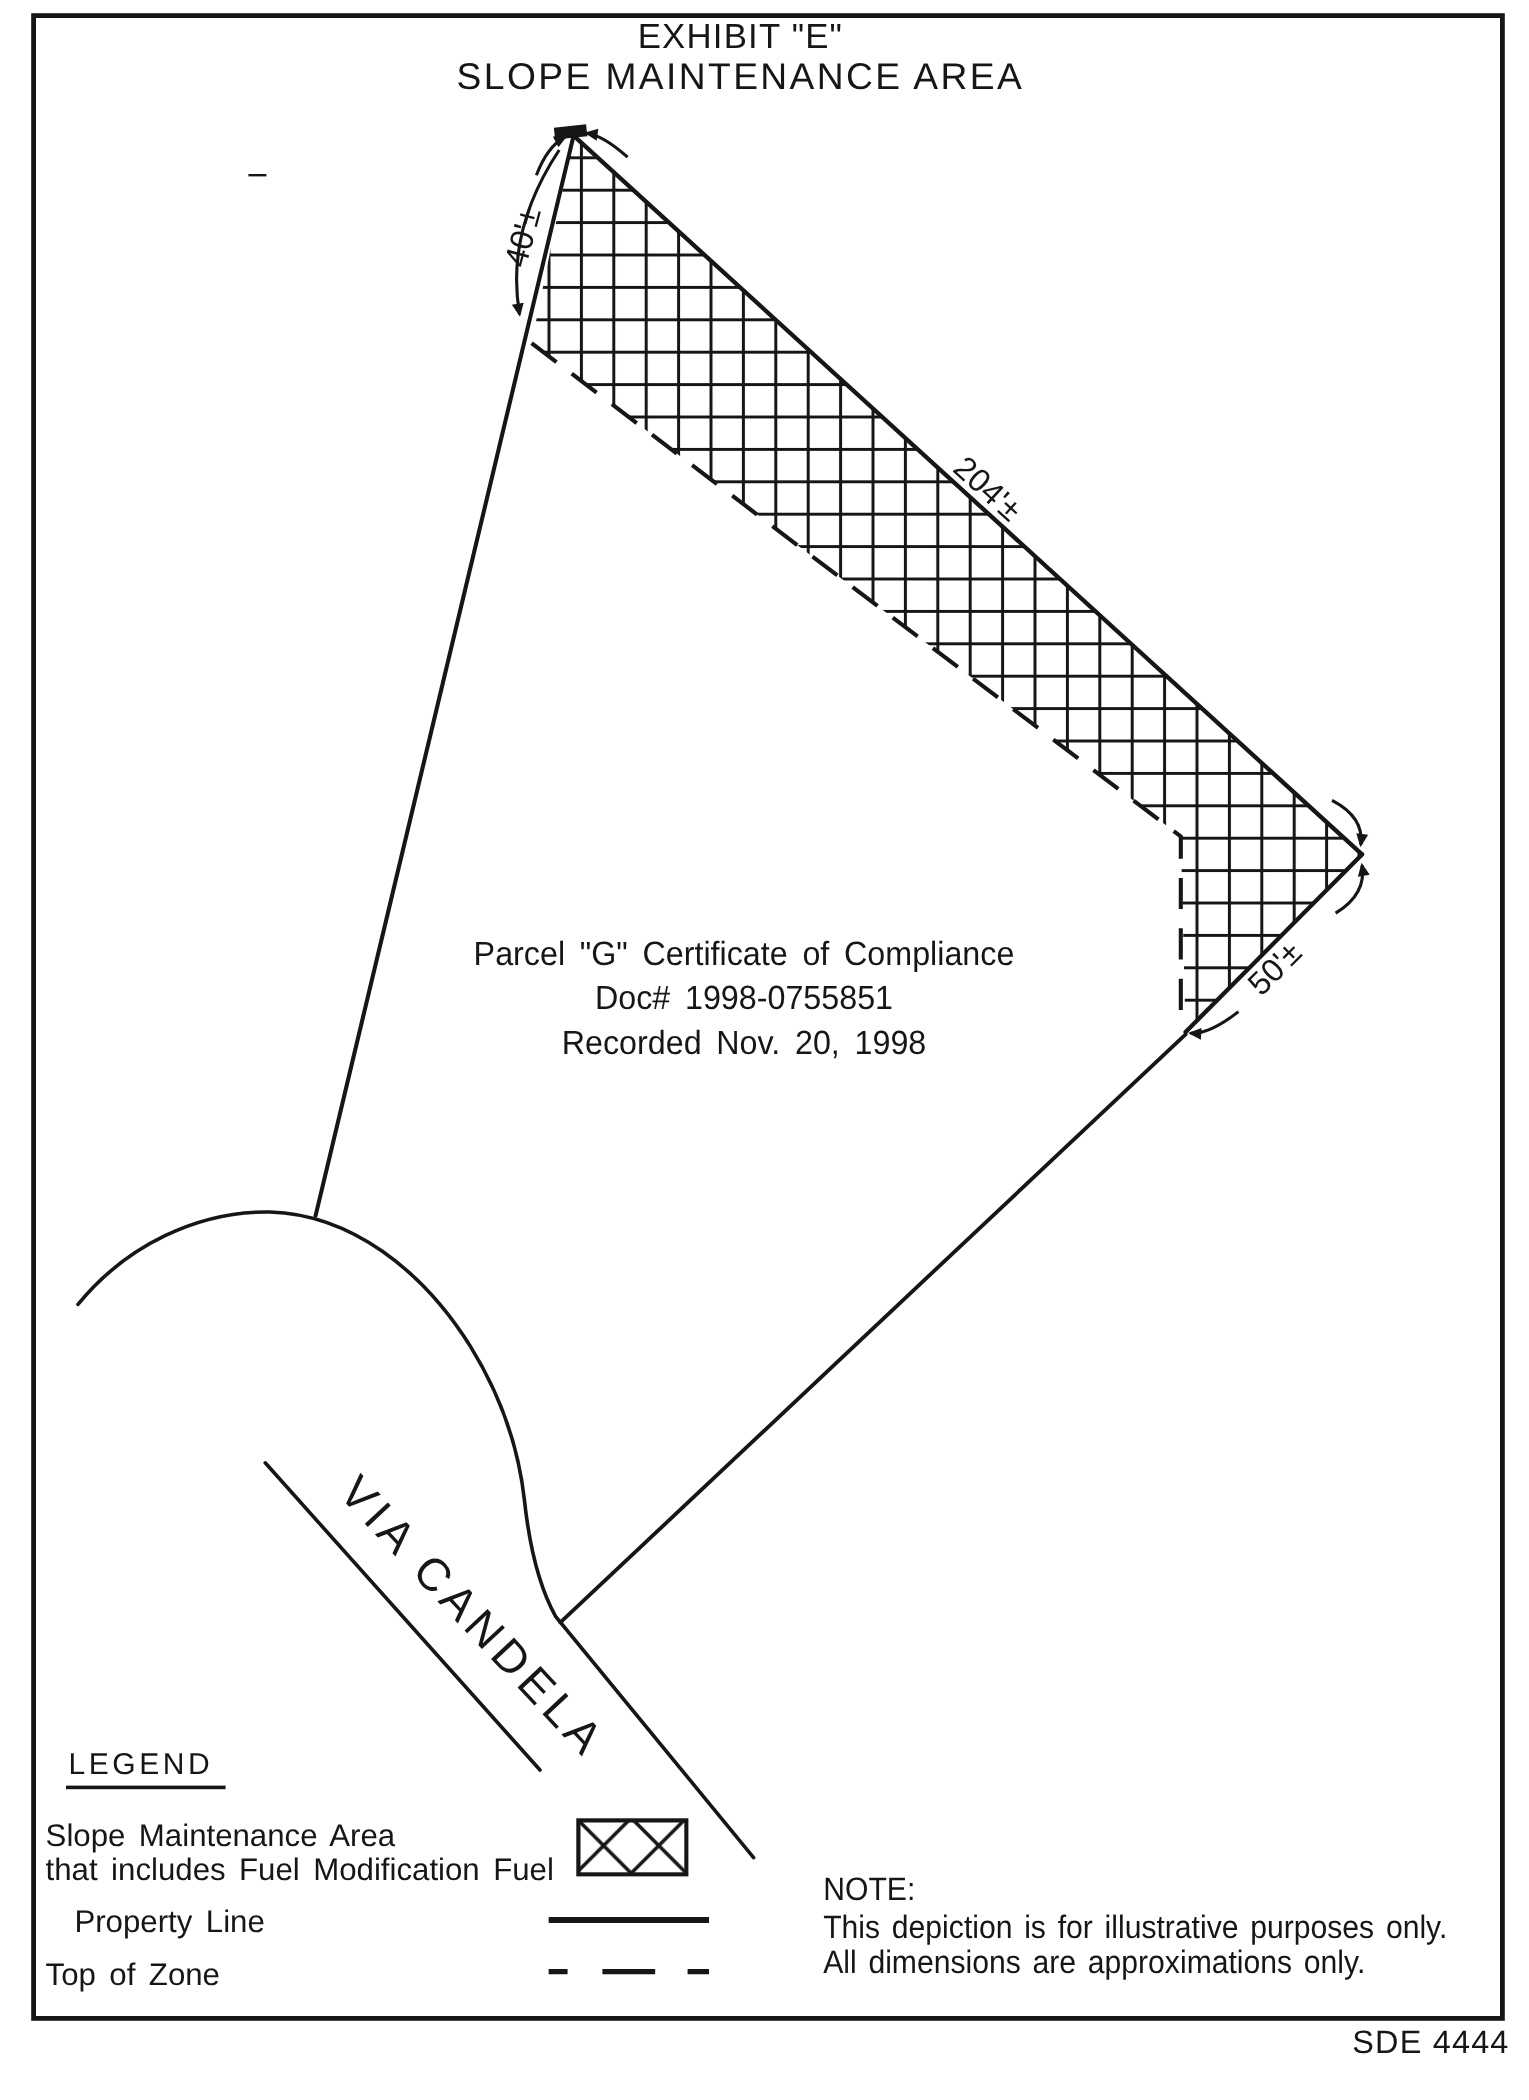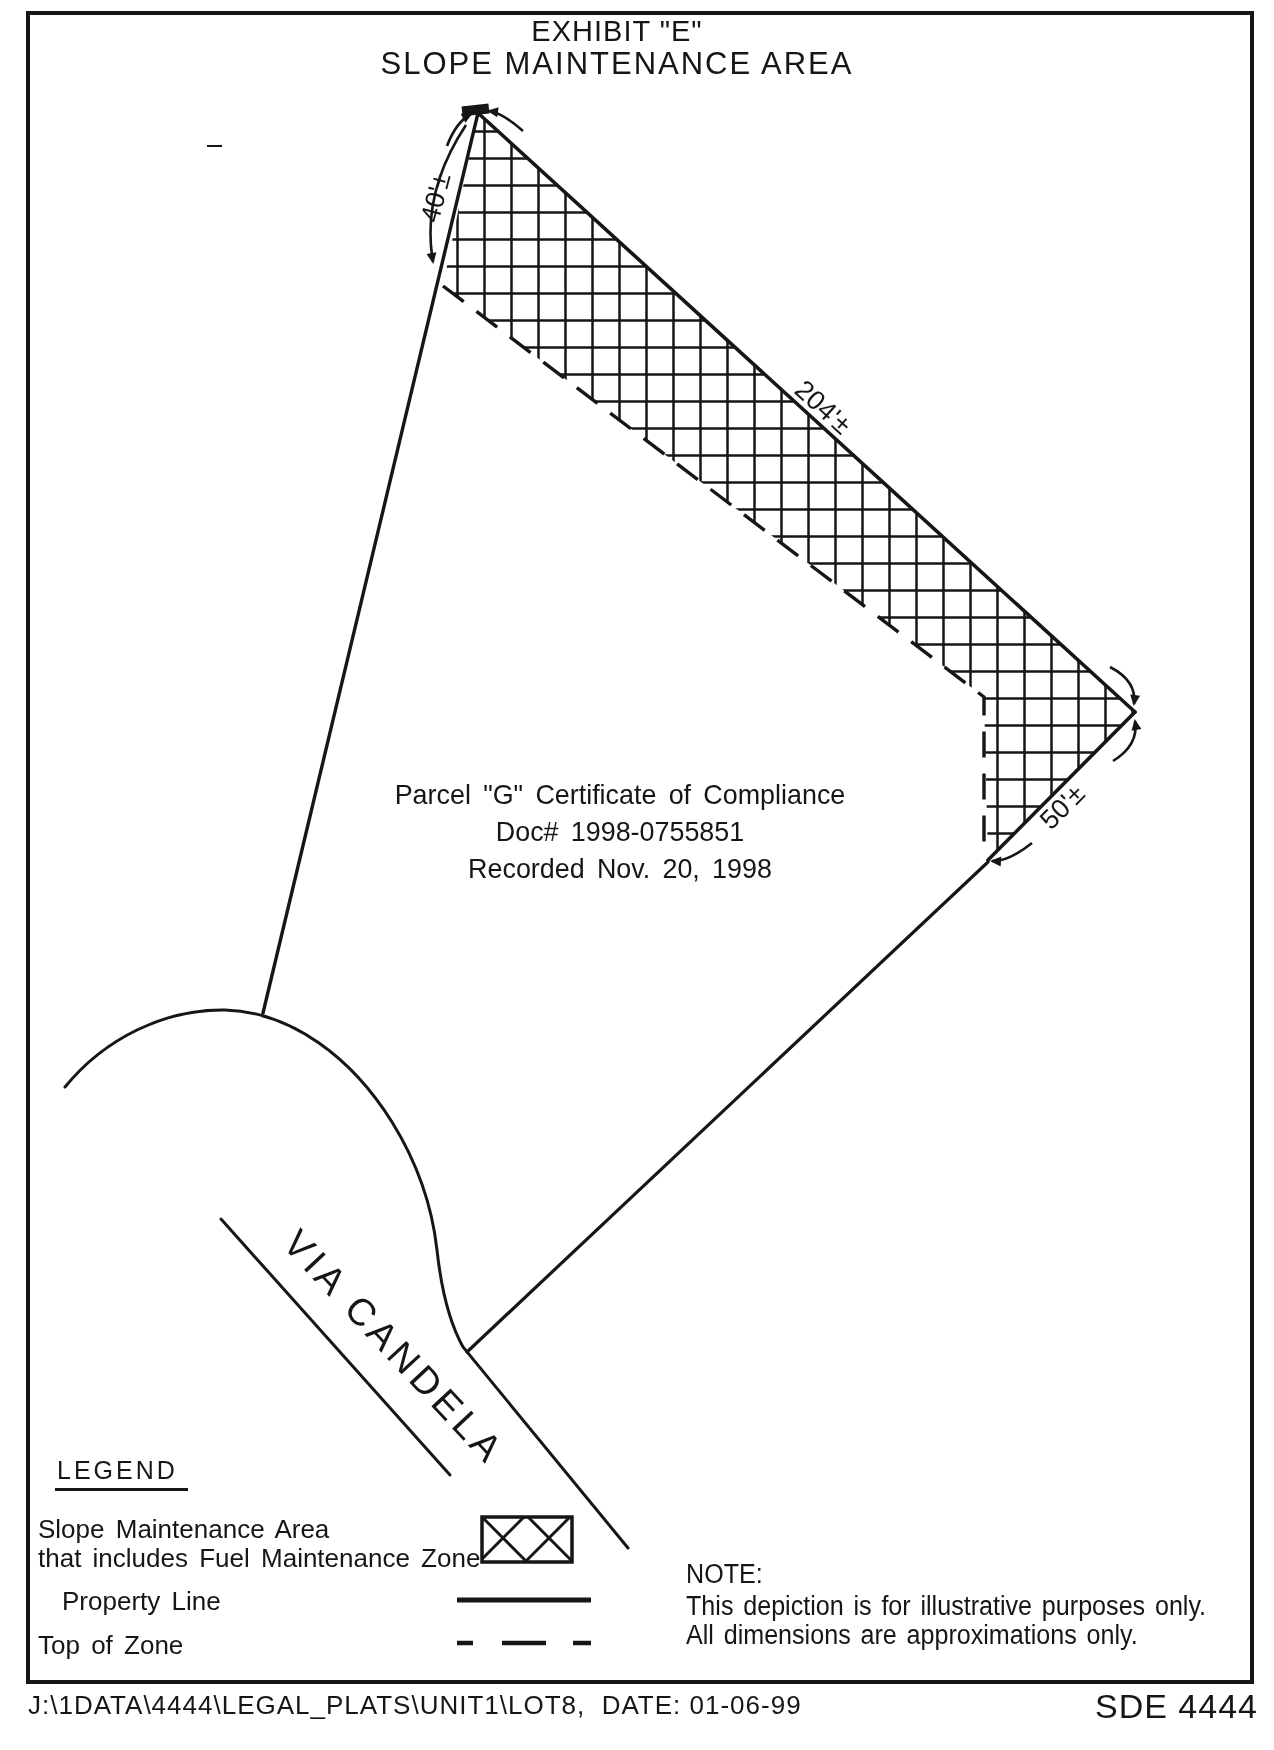--- a/index.html
+++ b/index.html
@@ -19,21 +19,21 @@
   .parcel-wrap div{font-size:28px;line-height:37px;word-spacing:5px;transform:scaleX(0.96);transform-origin:center top;}
   .legend-heading{
     position:absolute;left:55px;top:1456px;font-size:25px;letter-spacing:3px;
     border-bottom:3px solid #161616;padding:0 10px 3px 2px;
   }
   .lg-label{position:absolute;left:38px;font-size:26px;word-spacing:4px;white-space:nowrap;}
   .note-wrap{position:absolute;left:686px;top:1560px;font-size:27px;}
   .note-wrap div{white-space:nowrap;line-height:29px;transform:scaleX(0.93);transform-origin:left top;word-spacing:3px;}
   .note-head{margin-bottom:3px;}
   .footer-path{position:absolute;left:28px;top:1690px;font-size:26px;letter-spacing:1px;white-space:pre;}
-  .footer-id{position:absolute;right:16px;top:1687px;font-size:34px;letter-spacing:1px;margin-left:28px;}
+  .footer-id{position:absolute;right:16px;top:1687px;font-size:27px;letter-spacing:1px;margin-left:28px;}
   .swatch{position:absolute;}
   svg text{font-family:"Liberation Sans", sans-serif;fill:#161616;}
 </style>
 </head>
 <body>
 
 <div id="page">
 
   <div id="page-border"></div>
 
@@ -86,21 +86,21 @@
 
   <div class="parcel-wrap">
     <div>Parcel "G" Certificate of Compliance</div>
     <div>Doc# 1998-0755851</div>
     <div>Recorded Nov. 20, 1998</div>
   </div>
 
   <div class="legend-heading">LEGEND</div>
 
   <div class="lg-label" style="top:1514px;">Slope Maintenance Area</div>
-  <div class="lg-label" style="top:1543px;">that includes Fuel Maintenance Zone</div>
+  <div class="lg-label" style="top:1543px;">that includes Fuel Modification Fuel</div>
   <svg class="swatch" style="left:480px;top:1515px;" width="94" height="49">
     <defs>
       <pattern id="hatchDiag" patternUnits="userSpaceOnUse" width="46" height="46">
         <path d="M0 0 L46 46 M46 0 L0 46" stroke="#161616" stroke-width="3" fill="none"></path>
       </pattern>
     </defs>
     <rect x="2" y="2" width="90" height="45" fill="url(#hatchDiag)" stroke="#161616" stroke-width="3.5"></rect>
   </svg>
 
   <div class="lg-label" style="top:1586px;margin-left:24px;">Property Line</div>
@@ -112,16 +112,15 @@
   <svg class="swatch" style="left:457px;top:1639px;" width="134" height="8">
     <line x1="0" y1="4" x2="134" y2="4" stroke="#161616" stroke-width="4.5" stroke-dasharray="16 29 44 27 40"></line>
   </svg>
 
   <div class="note-wrap">
     <div class="note-head">NOTE:</div>
     <div>This depiction is for illustrative purposes only.</div>
     <div>All dimensions are approximations only.</div>
   </div>
 
-  <div class="footer-path">J:\1DATA\4444\LEGAL_PLATS\UNIT1\LOT8,  DATE: 01-06-99</div>
   <div class="footer-id">SDE 4444</div>
 
 </div>
 
 </body></html>

